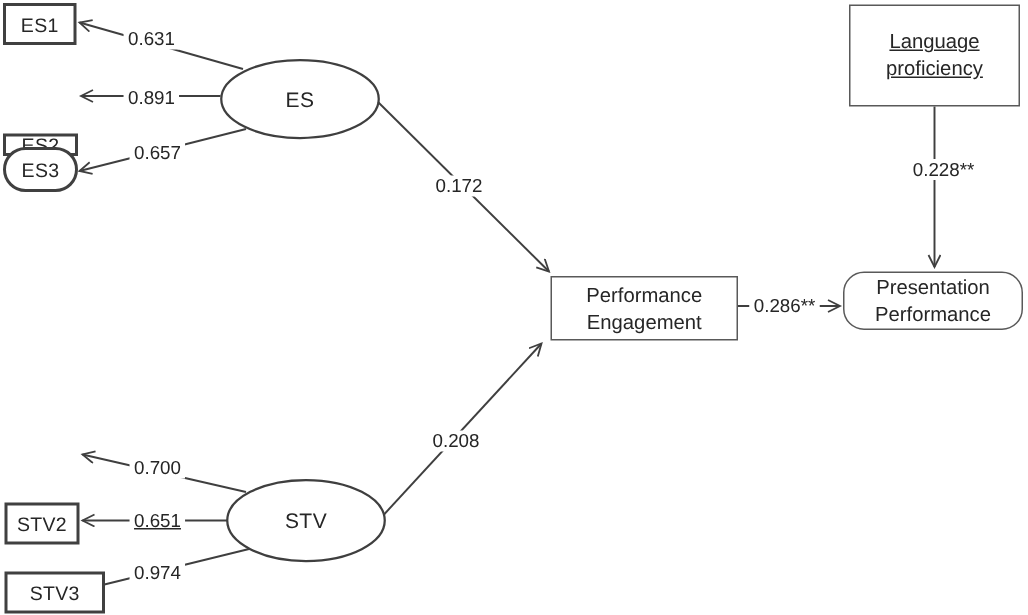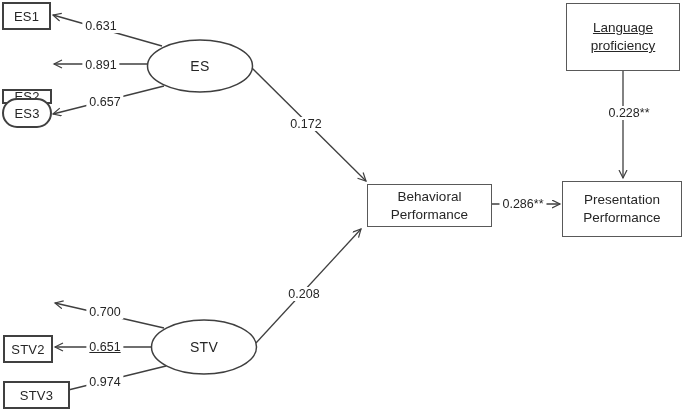--- a/index.html
+++ b/index.html
@@ -70,23 +70,23 @@
     <span>STV2</span>
   </div>
   <div class="node indicator" style="left:3px;  top:381px; width:67px; height:28px;">
     <span>STV3</span>
   </div>
 
   <div class="latent-label" style="left:200px; top:66px;">ES</div>
   <div class="latent-label" style="left:204px; top:347px;">STV</div>
 
   <div class="node bignode" style="left:367px; top:184px; width:125px; height:43px;">
-    <span>Behavioral Performance</span>
+    <span>Performance Engagement</span>
   </div>
-  <div class="node bignode" style="left:562px; top:181px; width:120px; height:56px;">
+  <div class="node bignode" style="left:562px; top:181px; width:120px; height:39px;border-radius:14px;">
     <span>Presentation Performance</span>
   </div>
   <div class="node bignode" style="left:566px; top:3px; width:114px; height:68px;text-decoration:underline;">
     <span>Language proficiency</span>
   </div>
 
   <div class="coef" style="left:101px; top:26px;">0.631</div>
   <div class="coef" style="left:101px; top:65px;">0.891</div>
   <div class="coef" style="left:105px; top:102px;">0.657</div>
   <div class="coef" style="left:105px; top:312px;">0.700</div>

